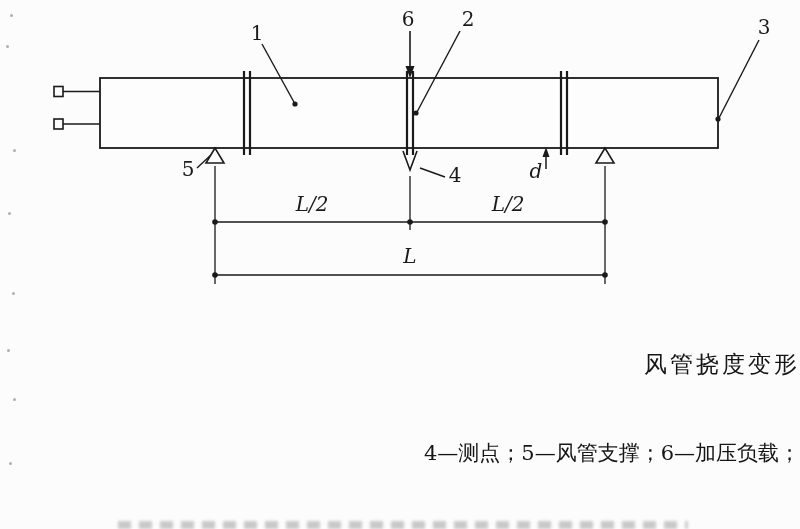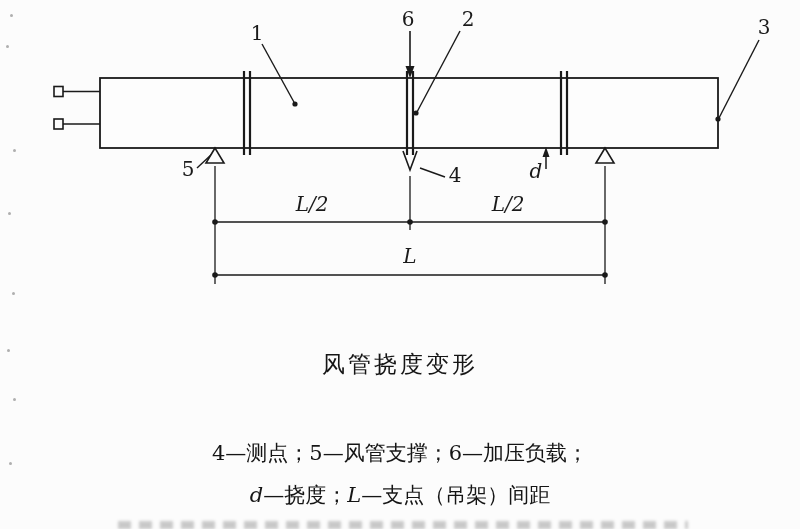--- a/index.html
+++ b/index.html
@@ -13,21 +13,21 @@
   }
   svg{position:absolute;left:0;top:0;display:block;}
   svg text{
     font-family:"DejaVu Serif","Liberation Serif",serif;
     fill:#1a1a1a;
   }
   .callout{font-size:20px;}
   .dimlabel{font-size:20px;font-style:italic;}
   .caption{
     position:absolute;left:0;width:800px;
-    text-align:center;color:#151515;
+    text-align:right;color:#151515;
   }
   .caption.title{top:349px;font-size:23px;letter-spacing:3px;}
   .caption.l1{top:394px;font-size:21px;}
   .caption.l2{top:439px;font-size:21px;}
   .caption.l3{top:481px;font-size:21px;}
   .it{font-style:italic;font-family:"DejaVu Serif","Liberation Serif",serif;}
   .cutoff{
     position:absolute;left:118px;top:521px;width:570px;height:8px;
     background:repeating-linear-gradient(90deg,#8b8b8b 0 13px,transparent 13px 21px);
     filter:blur(1.4px);opacity:.45;
@@ -113,21 +113,20 @@
     <circle cx="215" cy="275" r="2.8" fill="#1a1a1a"></circle>
     <circle cx="605" cy="275" r="2.8" fill="#1a1a1a"></circle>
     <text class="dimlabel" x="410" y="263" text-anchor="middle">L</text>
   </svg>
 
   <div class="caption title">风管挠度变形</div>
 
 
   <div class="caption l2">4—测点；5—风管支撑；6—加压负载；</div>
 
-  <div class="caption l3"><span class="it">d</span><span>—挠度；</span><span class="it">L</span><span>—支点（吊架）间距</span></div>
 
   <div class="cutoff"></div>
 
   <div class="speck" style="left:10px;top:14px;"></div>
   <div class="speck" style="left:6px;top:45px;"></div>
   <div class="speck" style="left:13px;top:149px;"></div>
   <div class="speck" style="left:8px;top:212px;"></div>
   <div class="speck" style="left:12px;top:292px;"></div>
   <div class="speck" style="left:7px;top:349px;"></div>
   <div class="speck" style="left:13px;top:398px;"></div>

